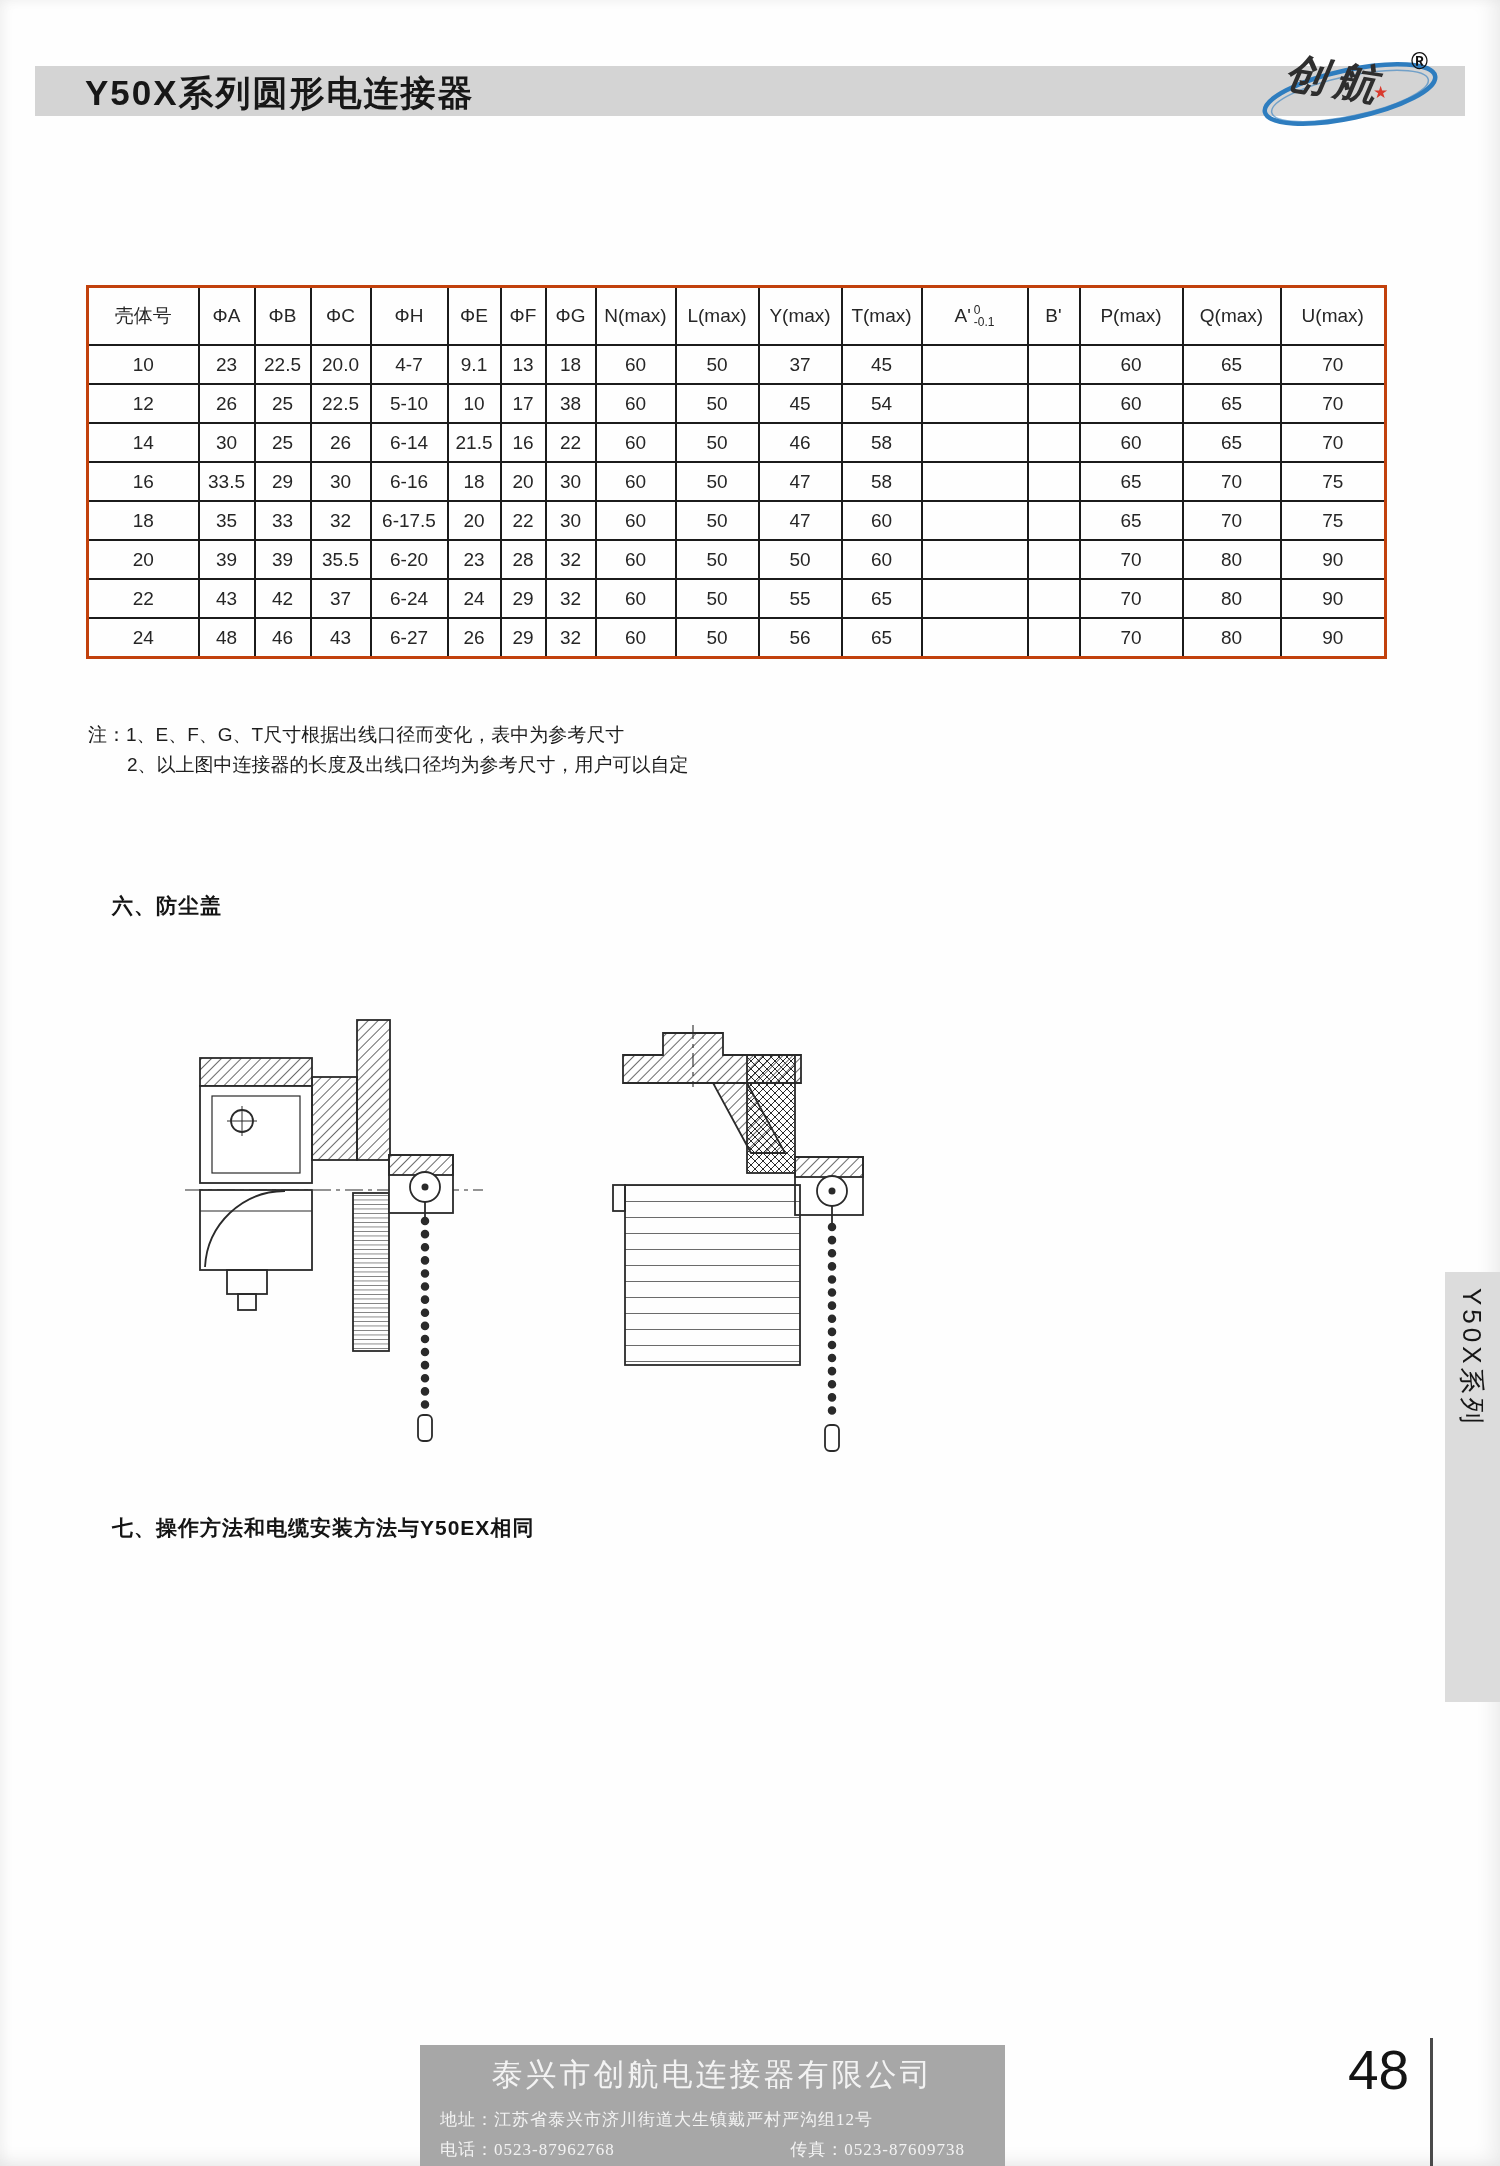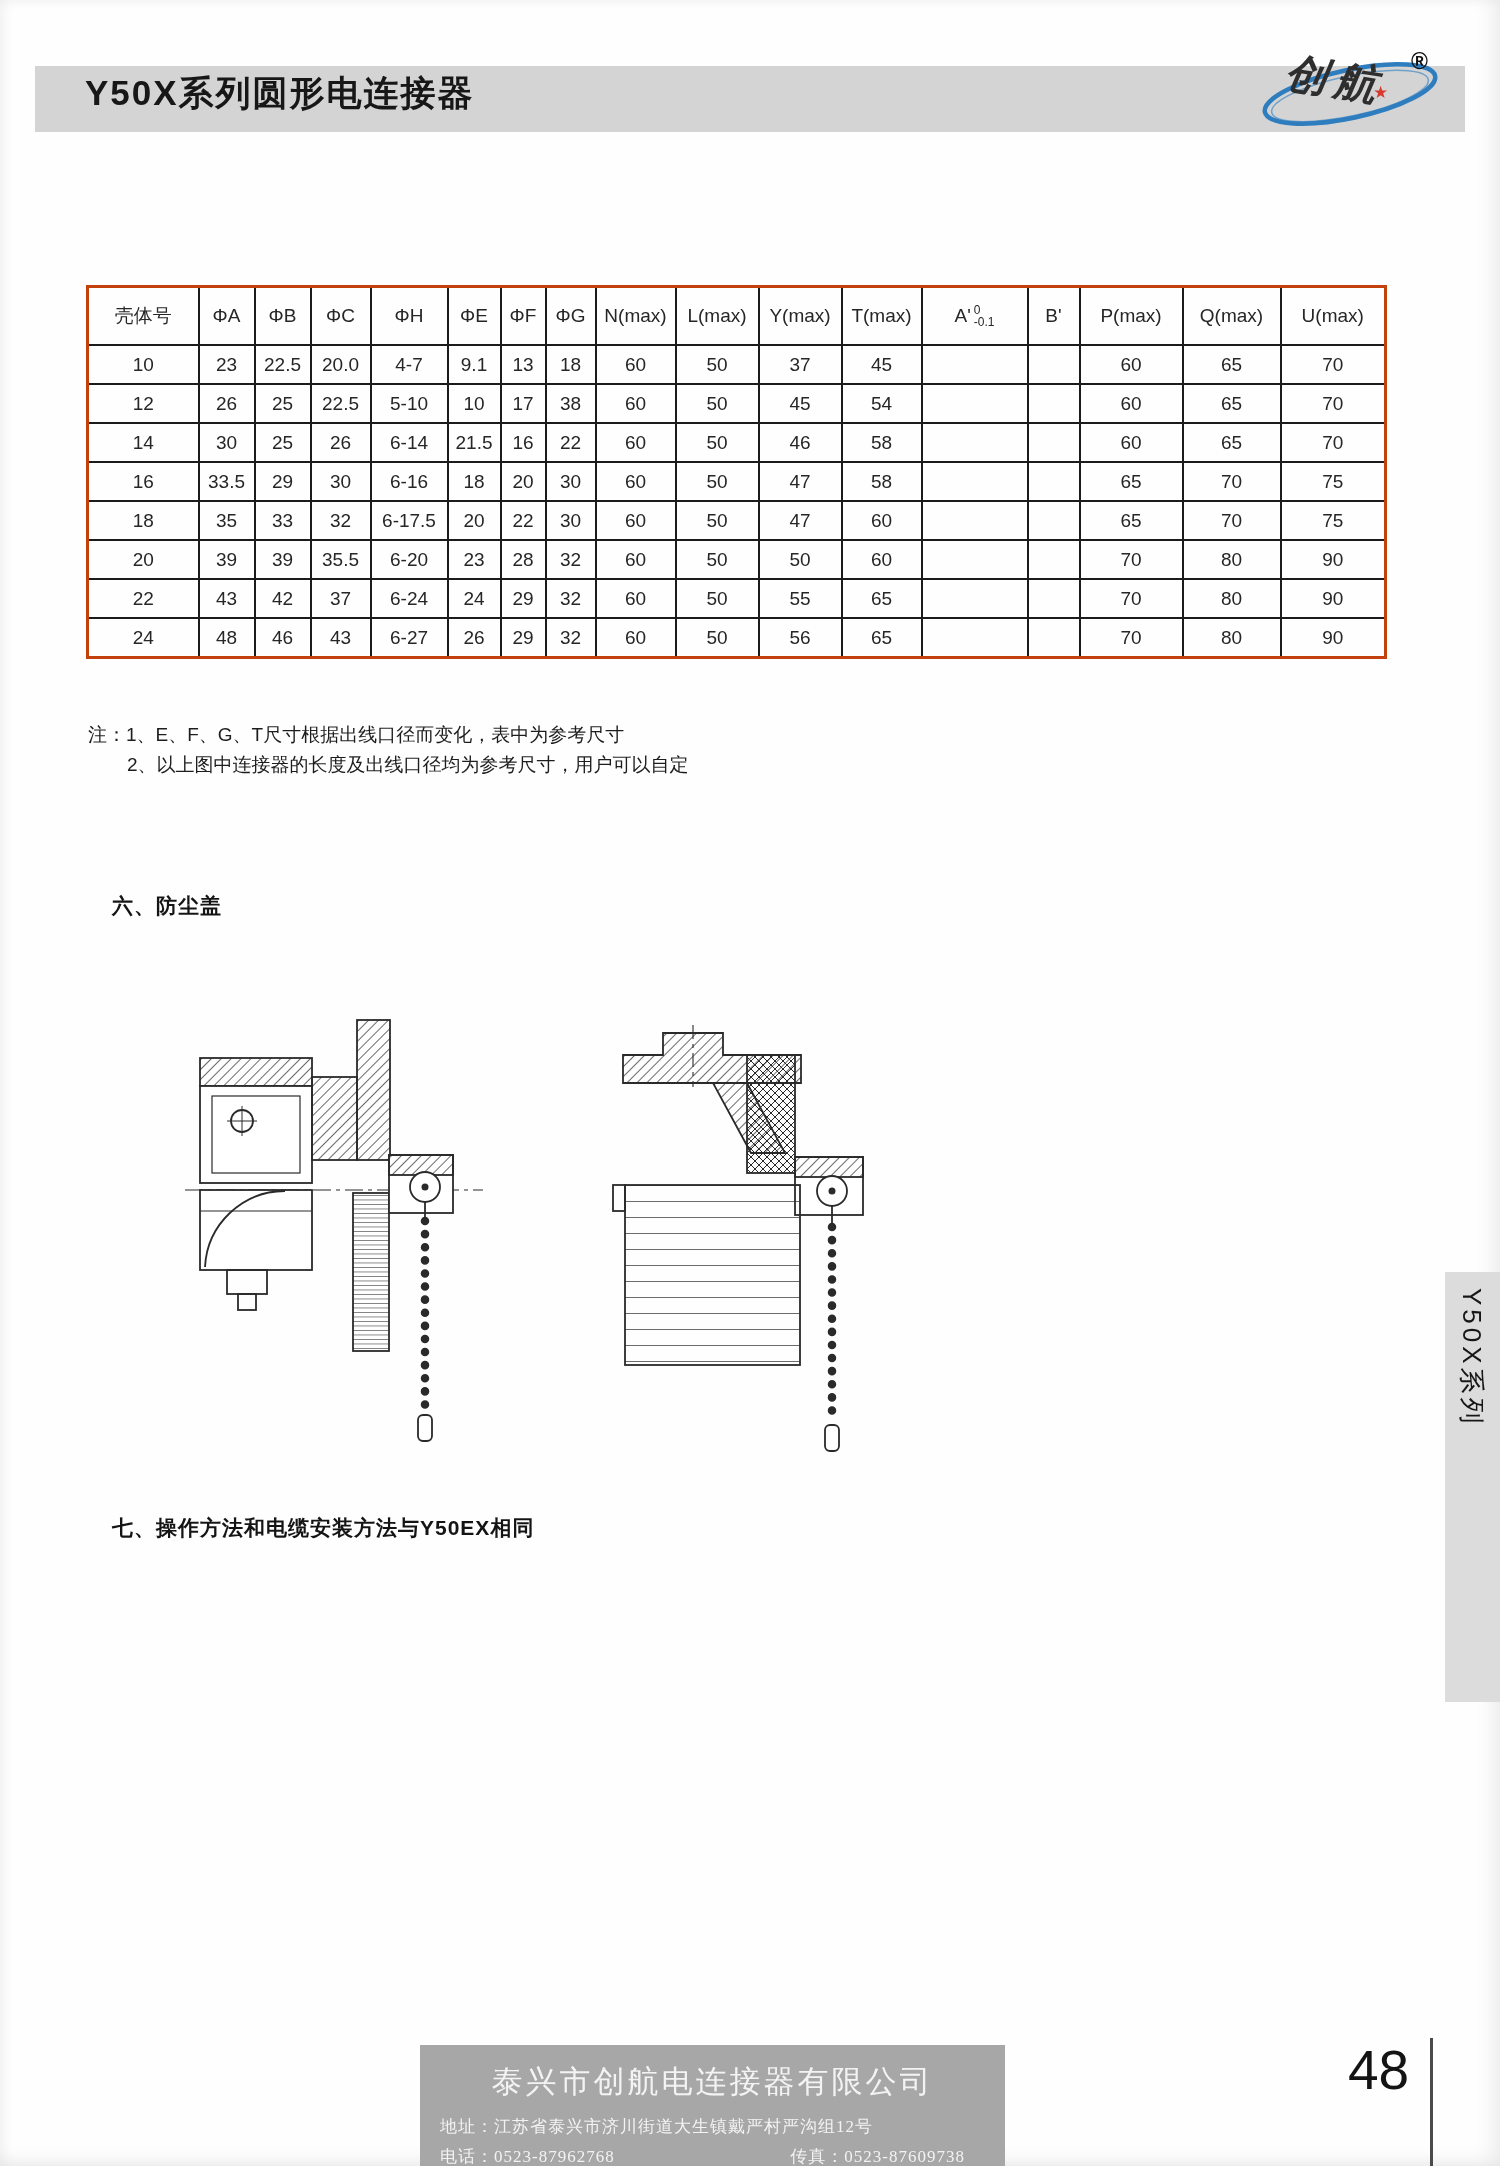--- a/index.html
+++ b/index.html
@@ -2,21 +2,21 @@
 <html style="--header-bar: #d4d4d4; --footer-bg: #a7a7a7; --side-tab-bg: #dcdcdc; --logo-blue: #2e7dbf; --logo-red: #d93a2e;"><head>
 <meta charset="utf-8">
 <style>
   html,body{margin:0;padding:0;background:#ffffff;}
   .page{
     position:relative;width:1500px;height:2166px;overflow:hidden;background:#fefefe;
     font-family:"Liberation Sans",sans-serif;color:#1c1c1c;
     box-shadow:inset -8px -5px 18px rgba(0,0,0,.07), inset 5px 0 12px rgba(0,0,0,.04);
   }
   
-  .header-bar{position:absolute;left:35px;top:66px;width:1430px;height:66px;background:var(--header-bar,#d4d4d4);}
+  .header-bar{position:absolute;left:35px;top:66px;width:1430px;height:50px;background:var(--header-bar,#d4d4d4);}
   .page-title{position:absolute;left:50px;top:4px;margin:0;font-size:35px;font-weight:700;letter-spacing:2px;color:#171717;}
   .logo{position:absolute;left:1255px;top:46px;width:195px;height:88px;}
   .logo svg{position:absolute;left:0;top:0;}
   .logo-text{position:absolute;left:30px;top:6px;font-family:"Liberation Serif",serif;font-style:italic;font-weight:700;font-size:42px;color:#2e2e2e;letter-spacing:8px;transform:rotate(9deg);white-space:nowrap;}
   .logo-star{position:absolute;left:118px;top:36px;font-size:17px;color:var(--logo-red,#d93a2e);}
   .logo-reg{position:absolute;right:22px;top:2px;font-size:23px;color:#101010;font-weight:700;}
   
   .tablewrap{position:absolute;left:86px;top:285px;}
   table{border-collapse:collapse;table-layout:fixed;width:1300px;border:3px solid #c2410c;}
   th,td{border:2px solid #1b1b1b;text-align:center;vertical-align:middle;font-size:19px;font-weight:400;color:#262626;padding:0;}
@@ -32,21 +32,21 @@
   .section-title{position:absolute;margin:4px;font-size:21px;font-weight:700;color:#141414;letter-spacing:1px;}
   #sec6{left:108px;top:888px;}
   #sec7{left:108px;top:1510px;text-align:center;}
   
   .draw{position:absolute;}
   
   .side-tab{position:absolute;left:1445px;top:1272px;width:55px;height:430px;background:var(--side-tab-bg,#ddd);}
   .side-tab span{position:absolute;left:44px;top:16px;transform-origin:0 0;transform:rotate(90deg);white-space:nowrap;font-size:26px;font-weight:500;letter-spacing:4px;color:#161616;}
   
   .footer-box{position:absolute;left:420px;top:2045px;width:585px;height:121px;background:var(--footer-bg,#a7a7a7);color:#f3f3f3;font-family:"Liberation Serif",serif;}
-  .footer-company{text-align:center;font-size:31px;letter-spacing:3px;padding-top:16px;}
+  .footer-company{text-align:center;font-size:31px;letter-spacing:3px;padding-top:9px;}
   .footer-address{font-size:17px;padding:12px 0 0 20px;letter-spacing:1px;}
   .footer-phones{display:flex;justify-content:space-between;padding:7px 40px 0 20px;font-size:17px;letter-spacing:1px;font-family:Liberation Serif, serif;}
   .page-number{position:absolute;left:1348px;top:2038px;font-size:55px;color:#141414;}
   .footer-divider{position:absolute;left:1430px;top:2038px;width:3px;height:128px;background:#4a4a4a;}
 </style>
 </head>
 <body>
 
 <div class="page">
 

